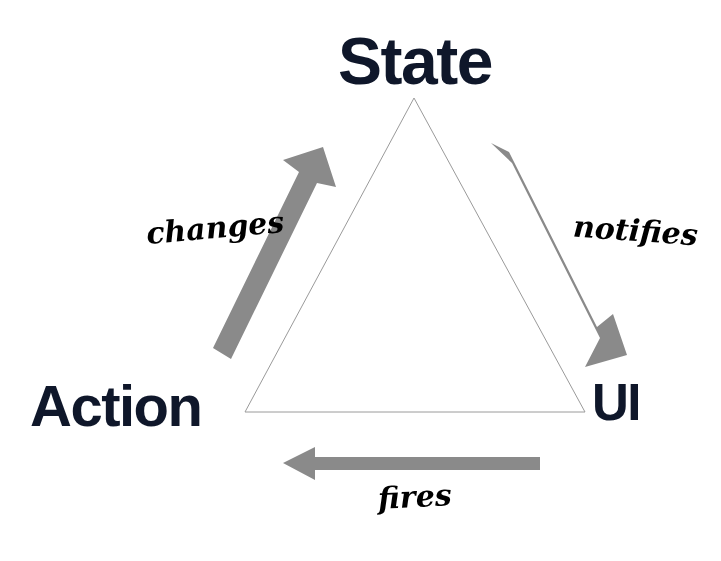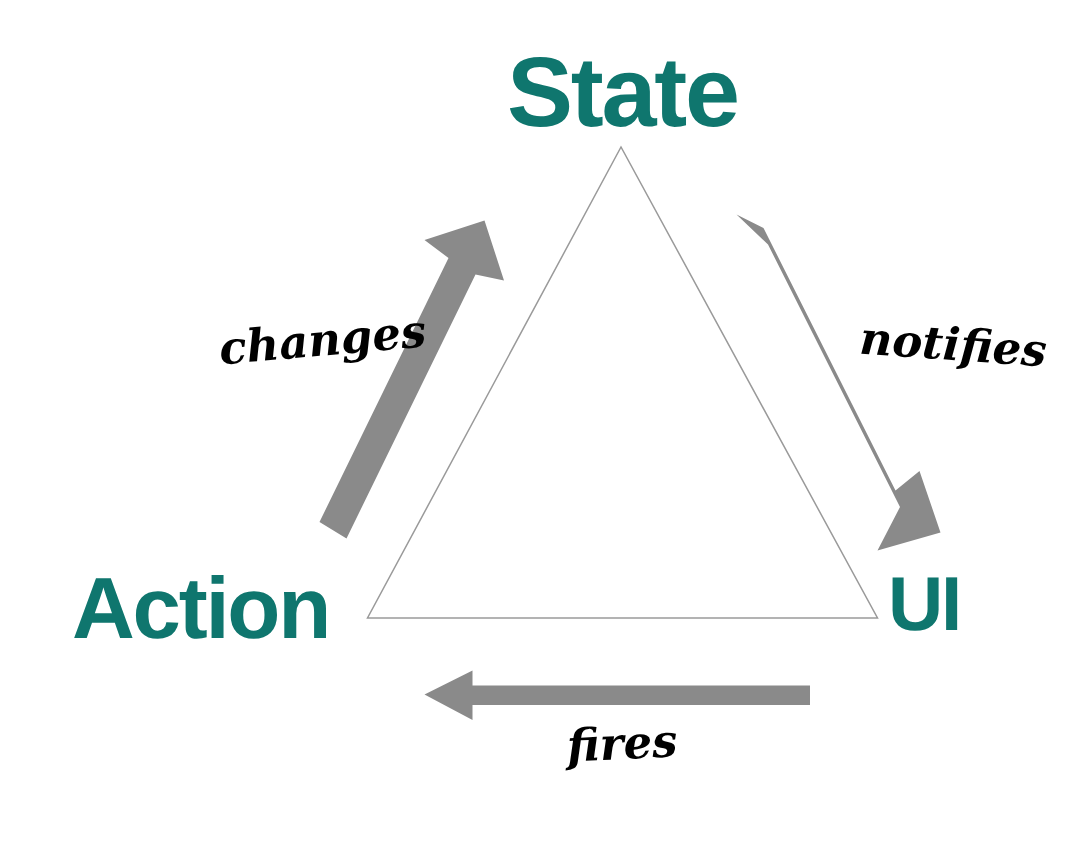--- a/index.html
+++ b/index.html
@@ -17,35 +17,35 @@
   }
   #diagram-svg {
     position: absolute;
     left: 0;
     top: 0;
     width: 721px;
     height: 561px;
   }
   .node-label {
     position: absolute;
-    color: #0f766e;
+    color: #0f172a;
     font-family: "Liberation Sans", sans-serif;
     font-weight: bold;
     letter-spacing: -1.5px;
     line-height: 1;
     white-space: nowrap;
   }
   #node-state {
     font-size: 66px;
     left: 338px;
     top: 28px;
   }
   #node-action {
     font-size: 58px;
-    left: 48px;
+    left: 30px;
     top: 377px;
   }
   #node-ui {
     font-size: 51px;
     left: 592px;
     top: 377px;
   }
   .edge-label {
     position: absolute;
     color: #000000;

